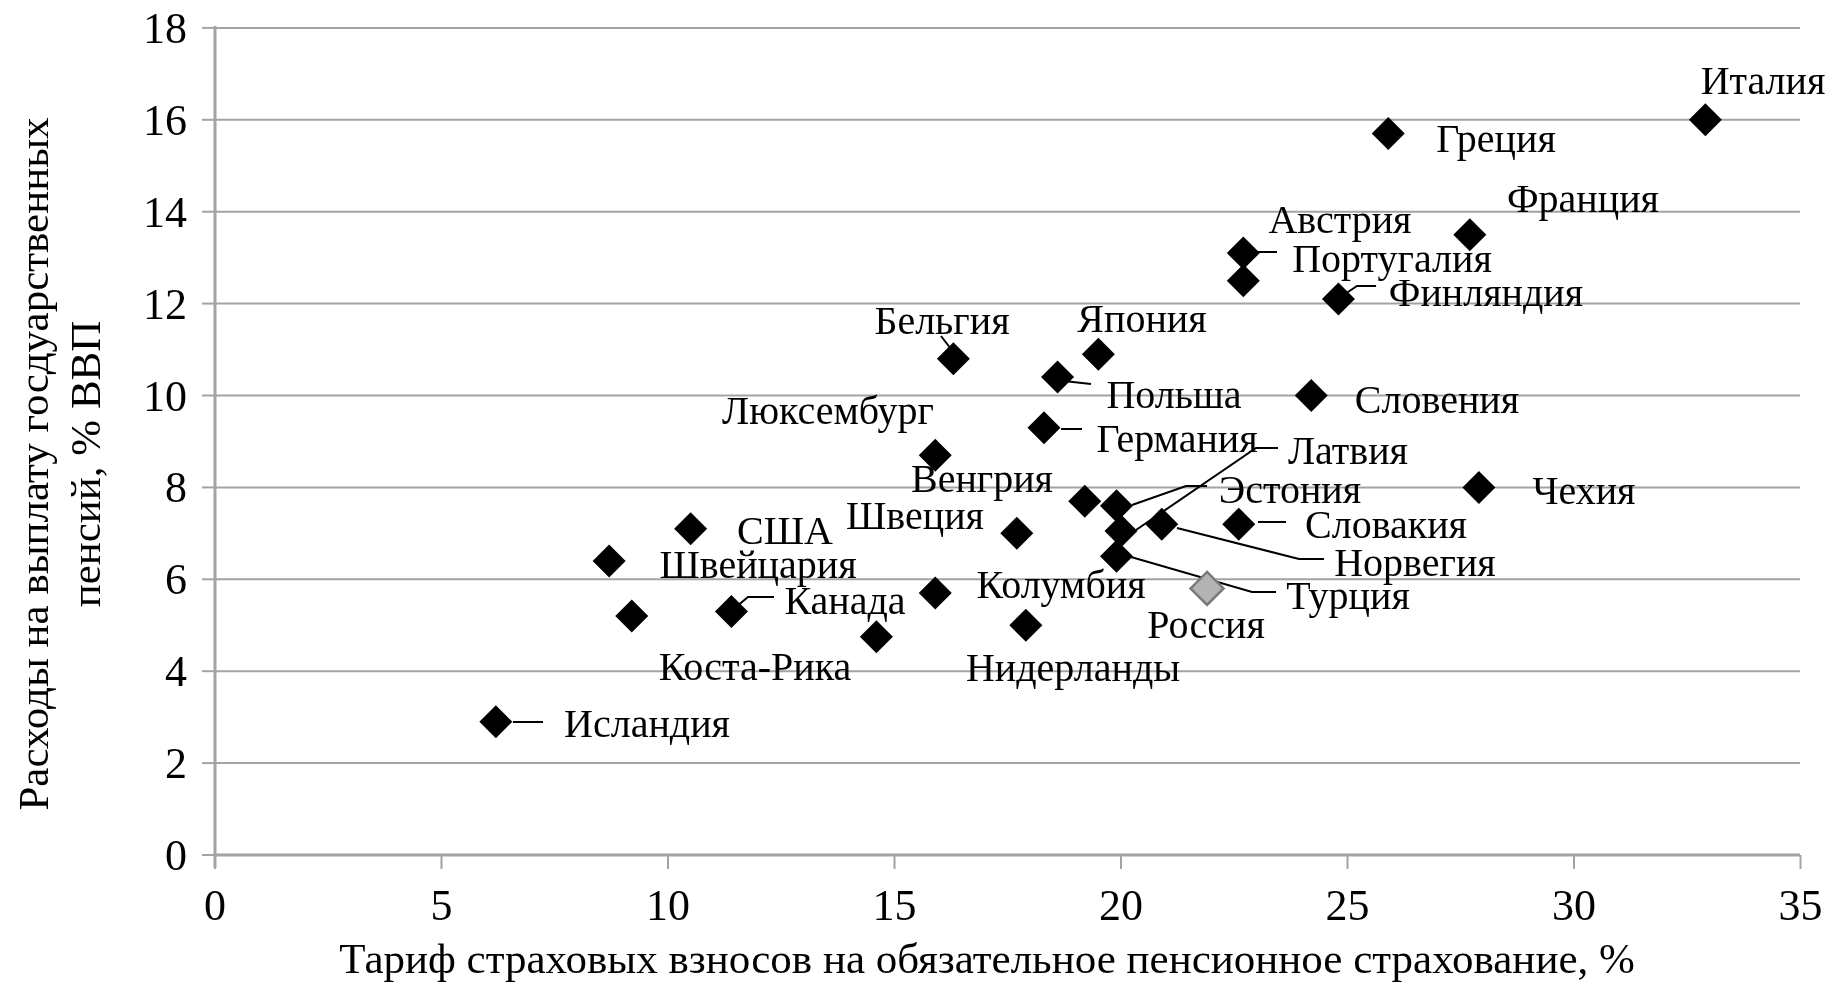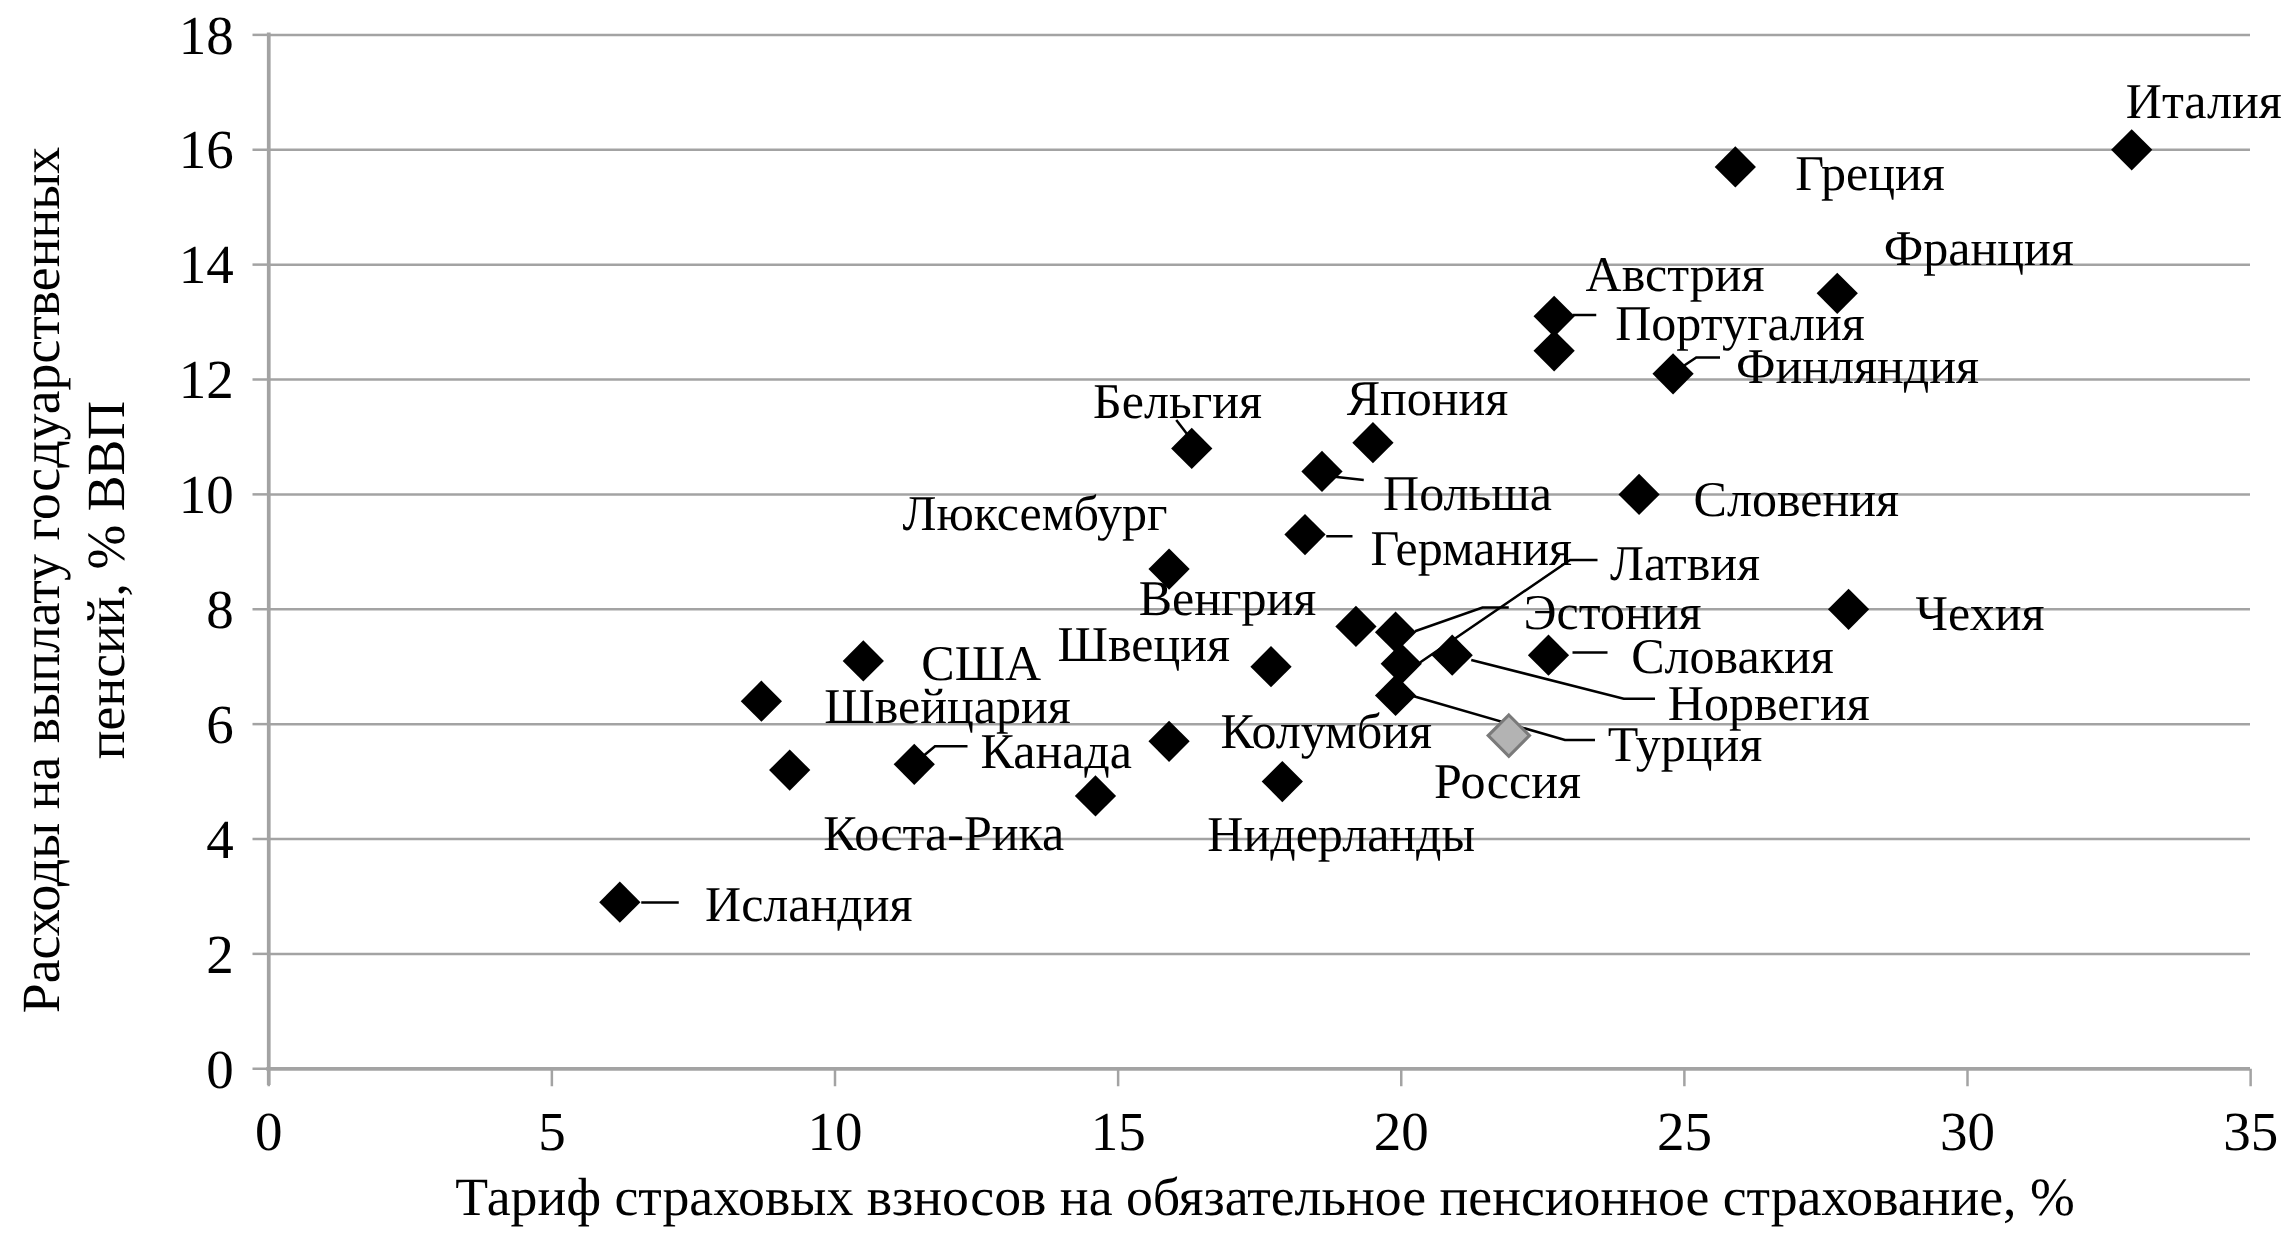--- a/index.html
+++ b/index.html
@@ -9,21 +9,21 @@
     overflow:hidden;
   }
   svg{position:absolute;left:0;top:0;}
   .ytitle{
     position:absolute;left:-402px;top:408px;width:924px;height:112px;
     transform:rotate(-90deg);
     display:flex;flex-direction:column;justify-content:center;align-items:center;
     font-size:43px;line-height:52px;text-align:center;white-space:nowrap;
   }
   .xtitle{
-    position:absolute;left:207px;top:934px;width:1610px;
+    position:absolute;left:182px;top:934px;width:1610px;
     font-size:43px;text-align:center;white-space:nowrap;
   }
 </style>
 </head>
 <body>
 
 <div class="stage">
   <svg id="plot" width="1833" height="1002" viewBox="0 0 1833 1002">
       <line x1="215" y1="763.1" x2="1800" y2="763.1" stroke="#a3a3a3" stroke-width="2"></line>
       <line x1="215" y1="671.2" x2="1800" y2="671.2" stroke="#a3a3a3" stroke-width="2"></line>

